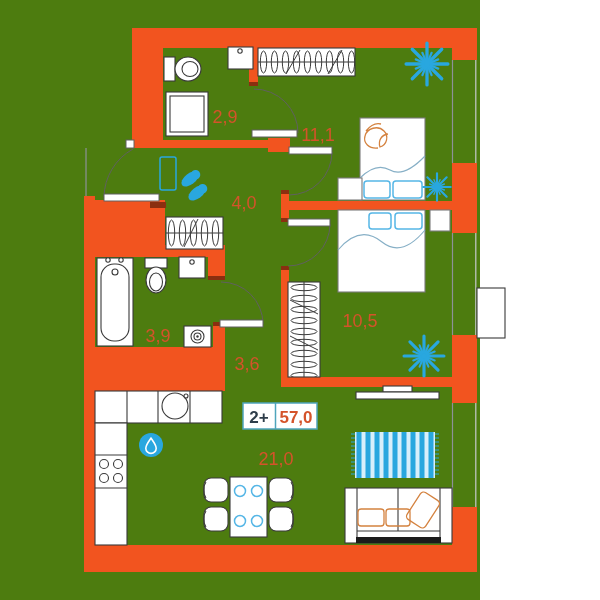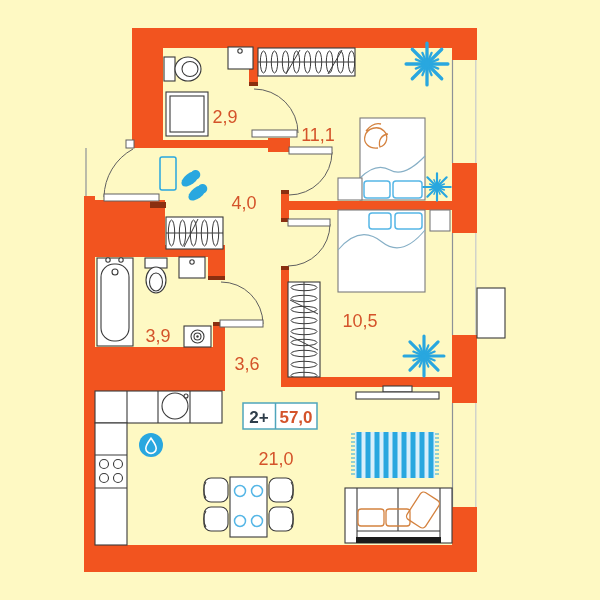--- a/index.html
+++ b/index.html
@@ -1,16 +1,16 @@
 <!DOCTYPE html>
 <html style="--wall: #F2541F; --accent: #29A7DF; --accent_light: #55B6E6; --label_text: #D4532A; --badge_border: #4FA5BC; --badge_text_dark: #2E3D4A; --furniture: #3a3a3a; --blanket: #86AFC6; --art: #D4823F; --jamb: #8A2F10;"><head>
 <meta charset="utf-8">
 <style>
   html,body{margin:0;padding:0;background:#fff;}
-  #stage{width:600px;height:600px;position:relative;background:#fef9c3;font-family:"Liberation Sans",sans-serif;}
+  #stage{width:480px;height:600px;position:relative;background:#4d7c0f;font-family:"Liberation Sans",sans-serif;}
   .wall{fill:var(--wall);}
   .cap{fill:var(--jamb);}
   .fx{fill:#fff;stroke:var(--furniture);stroke-width:1.1;}
   .fxd{stroke:var(--furniture);fill:none;stroke-width:1.1;}
   .grey{stroke:#7a7a7a;}
   .cyS{fill:#fff;stroke:var(--accent_light);stroke-width:1.5;}
   .cyF{fill:var(--accent);}
   .cyL{stroke:var(--accent);fill:none;stroke-width:1.5;}
   .blk{stroke:var(--blanket);fill:none;stroke-width:1.1;}
   .art{stroke:var(--art);fill:none;stroke-width:1.3;}

